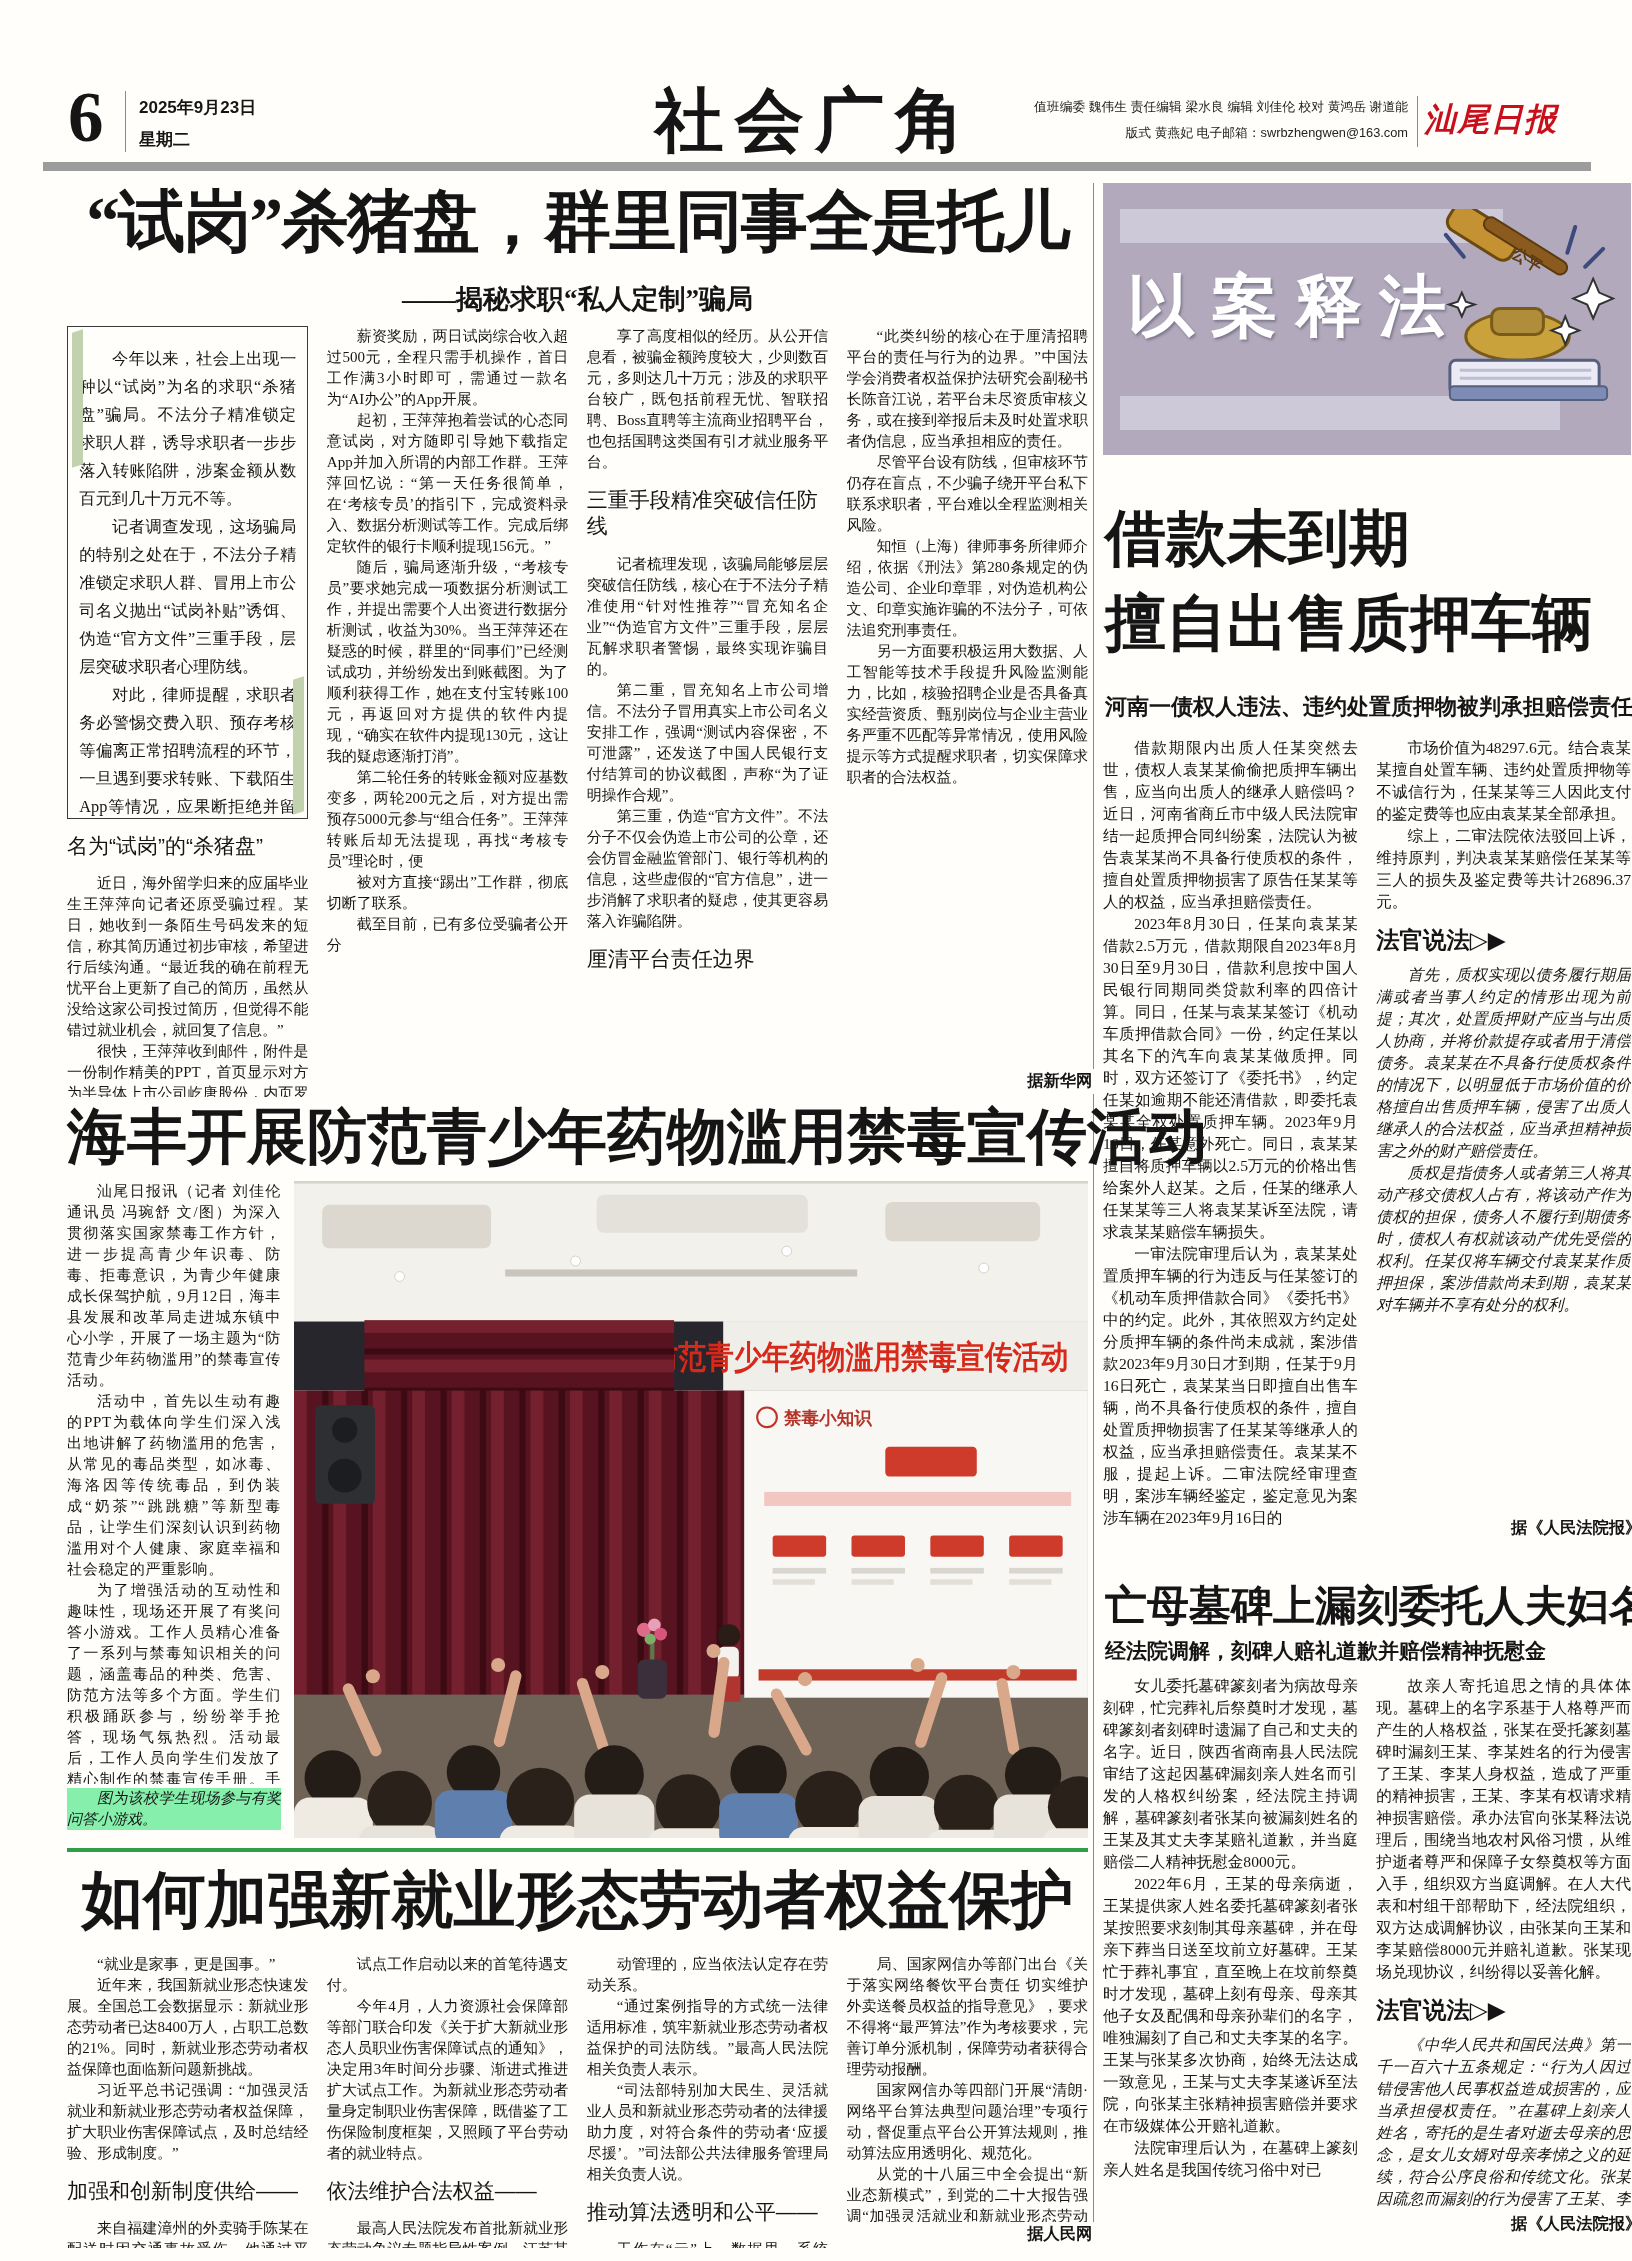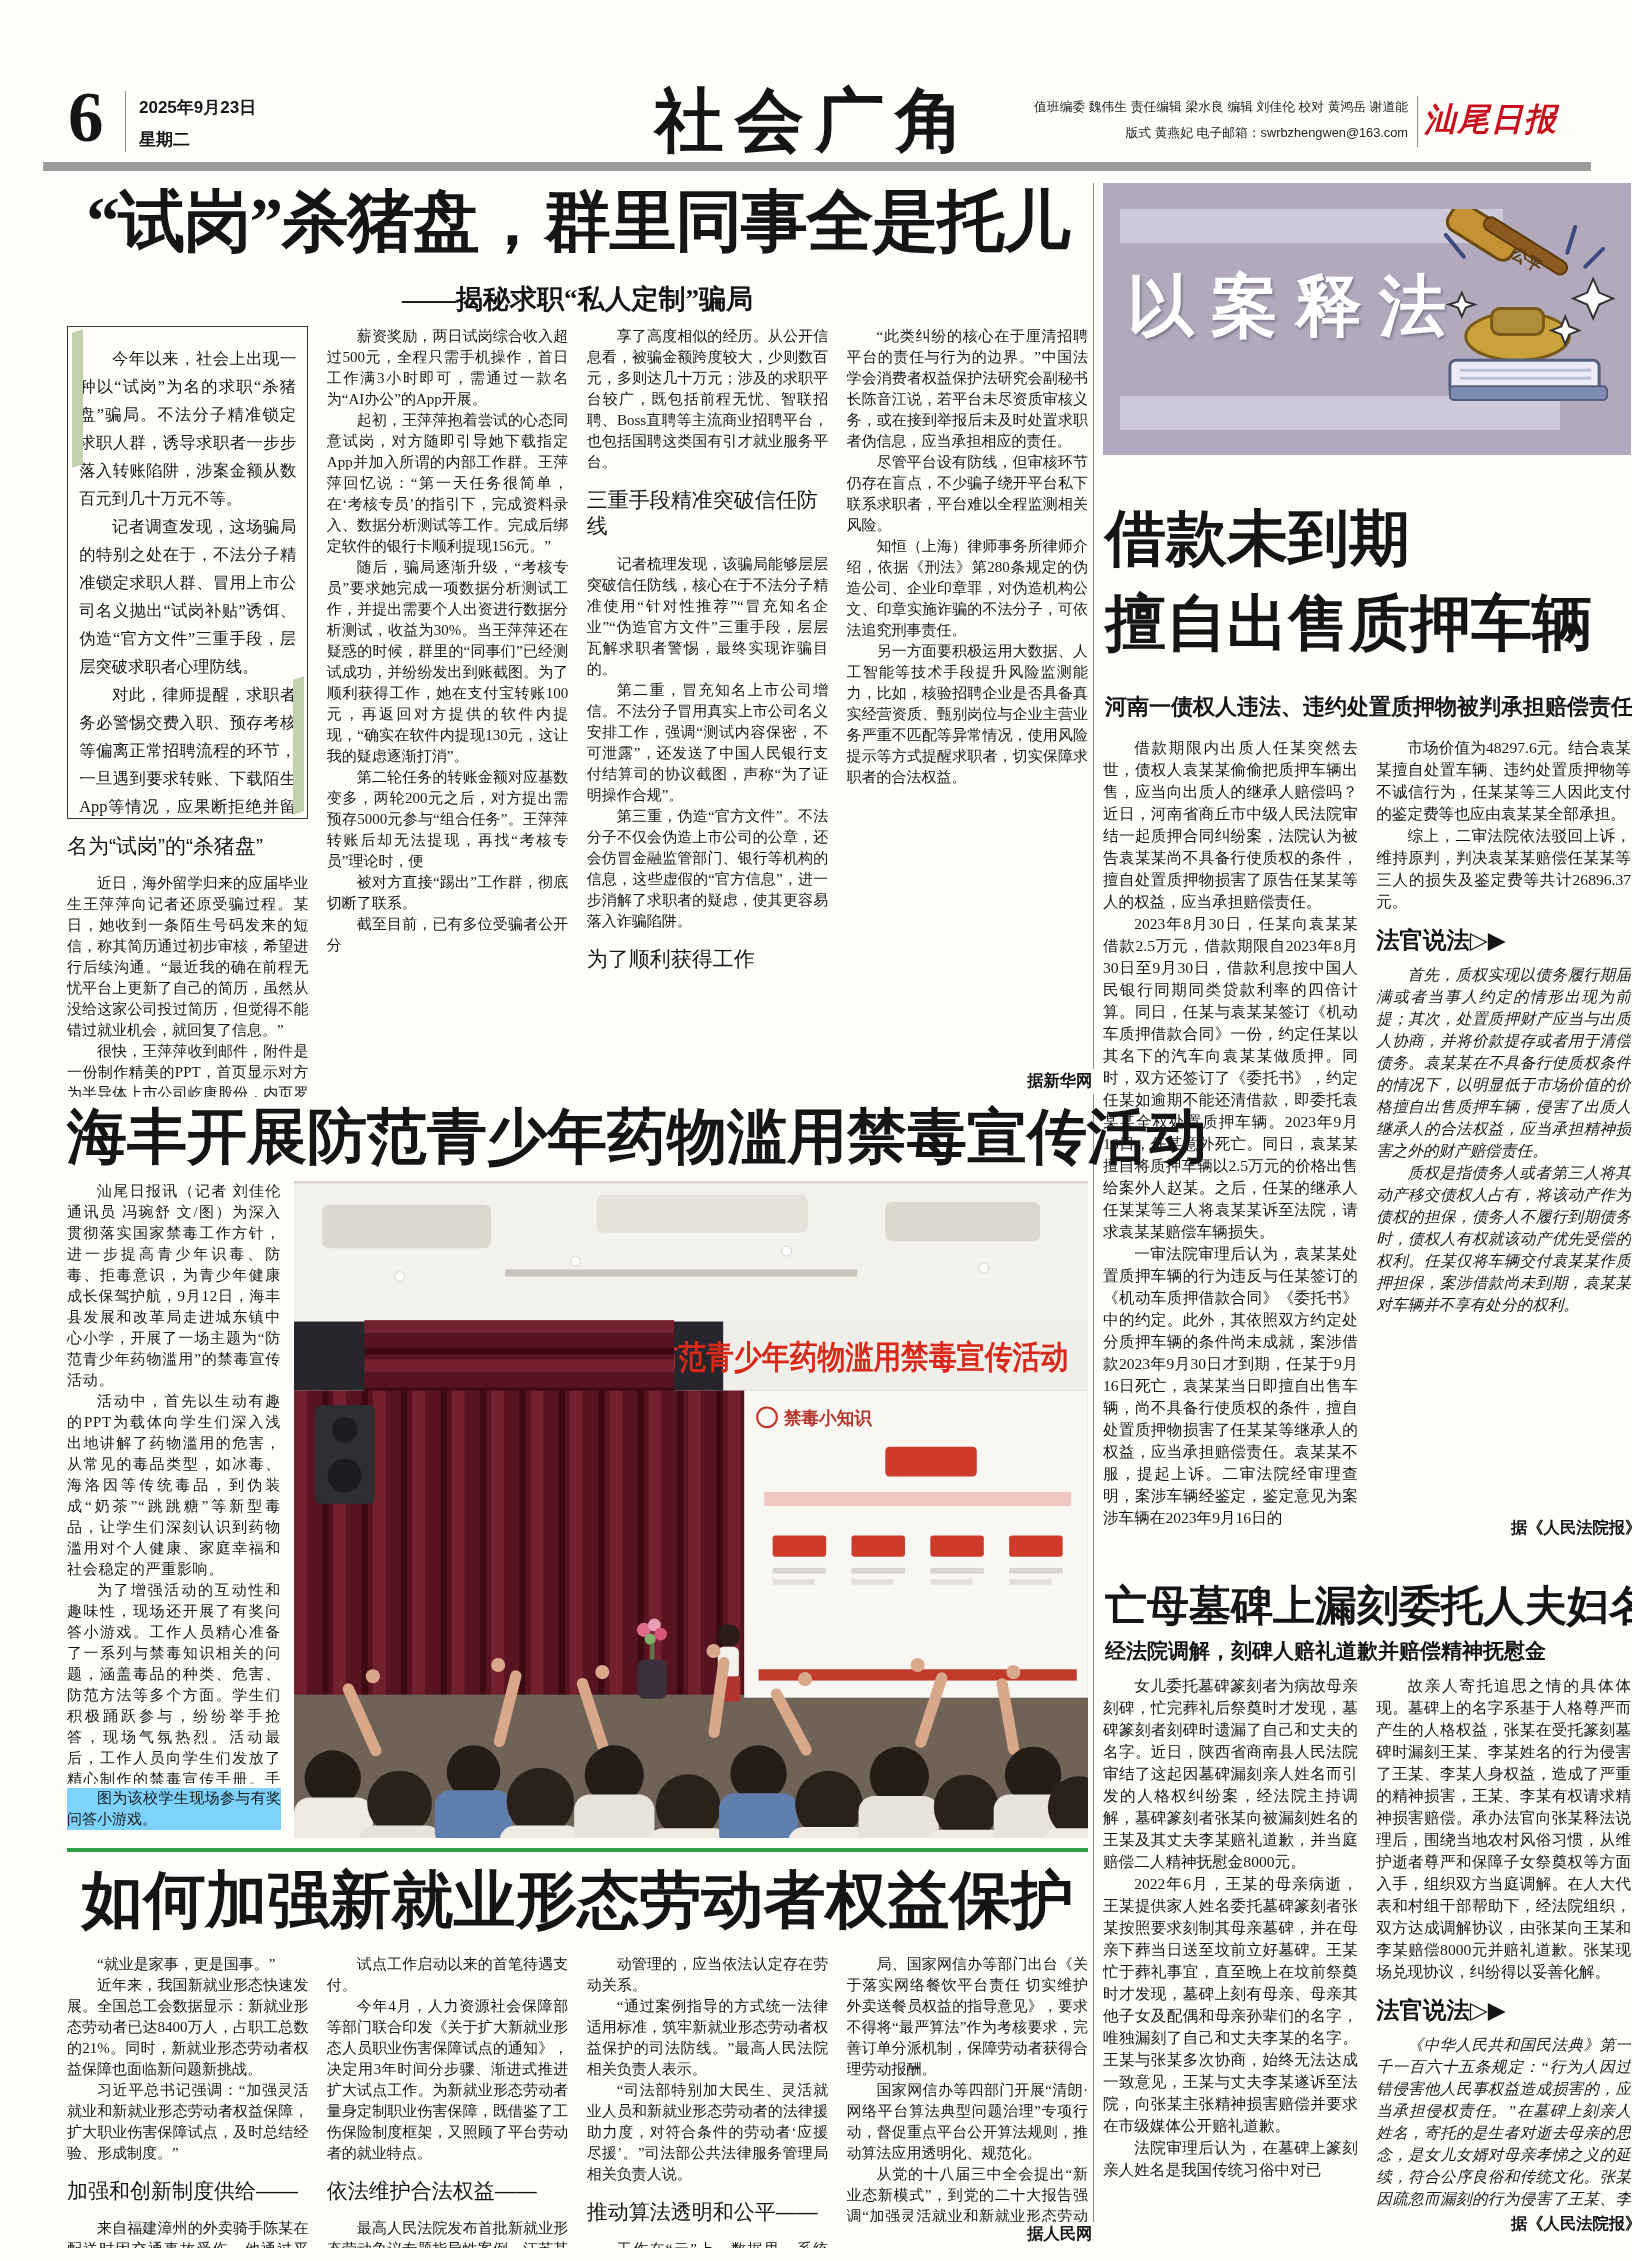--- a/index.html
+++ b/index.html
@@ -43,21 +43,21 @@
   .case-banner .bt{position:absolute;left:24px;top:78px;color:#fff;font-size:67px;font-weight:800;letter-spacing:17px;
                    font-family:"Liberation Sans","DejaVu Sans",sans-serif;text-shadow:1.4px 2.1px 2.8px rgba(60,55,80,.45);white-space:nowrap;}
   .case-hl{font-size:61px;font-weight:800;line-height:1;white-space:nowrap;}
   .case-sub{font-size:22px;font-weight:700;white-space:nowrap;}
   .case2-hl{font-size:42px;font-weight:800;white-space:nowrap;}
   .case2-sub{font-size:21px;font-weight:700;white-space:nowrap;}
   .case-cols .col{font-size:15.6px;line-height:22px;}
   
   .mid-col{overflow:hidden;font-size:15px;line-height:21px;letter-spacing:0.7px;text-align:justify;}
   .mid-col p{margin:0;text-indent:2em;}
-  .caption{font-size:15px;line-height:21px;text-indent:2em;text-align:justify;background:#7dd3fc;}
+  .caption{font-style:italic;font-size:15px;line-height:21px;text-indent:2em;text-align:justify;background:#86efac;}
   .green-rule{background:#2f9e44;}
   .photo{overflow:hidden;background:#d8d4cc;}
 </style>
 </head>
 <body>
 
 <div id="paper">
 
   <div class="abs pagenum" style="left:68px;top:82px;">6</div>
   <div class="abs vrule" style="left:125px;top:91px;width:1.4px;height:61px;"></div>
@@ -97,21 +97,21 @@
         <p class="para">第二轮任务的转账金额对应基数变多，两轮200元之后，对方提出需预存5000元参与“组合任务”。王萍萍转账后却无法提现，再找“考核专员”理论时，便</p>
         <p class="para">被对方直接“踢出”工作群，彻底切断了联系。</p>
         <p class="para">截至目前，已有多位受骗者公开分</p>
       </div>
     <div class="col">
         <p class="para">享了高度相似的经历。从公开信息看，被骗金额跨度较大，少则数百元，多则达几十万元；涉及的求职平台较广，既包括前程无忧、智联招聘、Boss直聘等主流商业招聘平台，也包括国聘这类国有引才就业服务平台。</p>
         <p class="sub">三重手段精准突破信任防线</p>
         <p class="para">记者梳理发现，该骗局能够层层突破信任防线，核心在于不法分子精准使用“针对性推荐”“冒充知名企业”“伪造官方文件”三重手段，层层瓦解求职者警惕，最终实现诈骗目的。</p>
         <p class="para">第二重，冒充知名上市公司增信。不法分子冒用真实上市公司名义安排工作，强调“测试内容保密，不可泄露”，还发送了中国人民银行支付结算司的协议截图，声称“为了证明操作合规”。</p>
         <p class="para">第三重，伪造“官方文件”。不法分子不仅会伪造上市公司的公章，还会仿冒金融监管部门、银行等机构的信息，这些虚假的“官方信息”，进一步消解了求职者的疑虑，使其更容易落入诈骗陷阱。</p>
-        <p class="sub">为了顺利获得工作</p>
+        <p class="sub">厘清平台责任边界</p>
       </div>
     <div class="col">
         <p class="para">“此类纠纷的核心在于厘清招聘平台的责任与行为的边界。”中国法学会消费者权益保护法研究会副秘书长陈音江说，若平台未尽资质审核义务，或在接到举报后未及时处置求职者伪信息，应当承担相应的责任。</p>
         <p class="para">尽管平台设有防线，但审核环节仍存在盲点，不少骗子绕开平台私下联系求职者，平台难以全程监测相关风险。</p>
         <p class="para">知恒（上海）律师事务所律师介绍，依据《刑法》第280条规定的伪造公司、企业印章罪，对伪造机构公文、印章实施诈骗的不法分子，可依法追究刑事责任。</p>
         <p class="para">另一方面要积极运用大数据、人工智能等技术手段提升风险监测能力，比如，核验招聘企业是否具备真实经营资质、甄别岗位与企业主营业务严重不匹配等异常情况，使用风险提示等方式提醒求职者，切实保障求职者的合法权益。</p>
       </div>
   </div>
   <div class="pin-attr" style="left:847px;top:1069px;width:234px;">据新华网</div>
 

